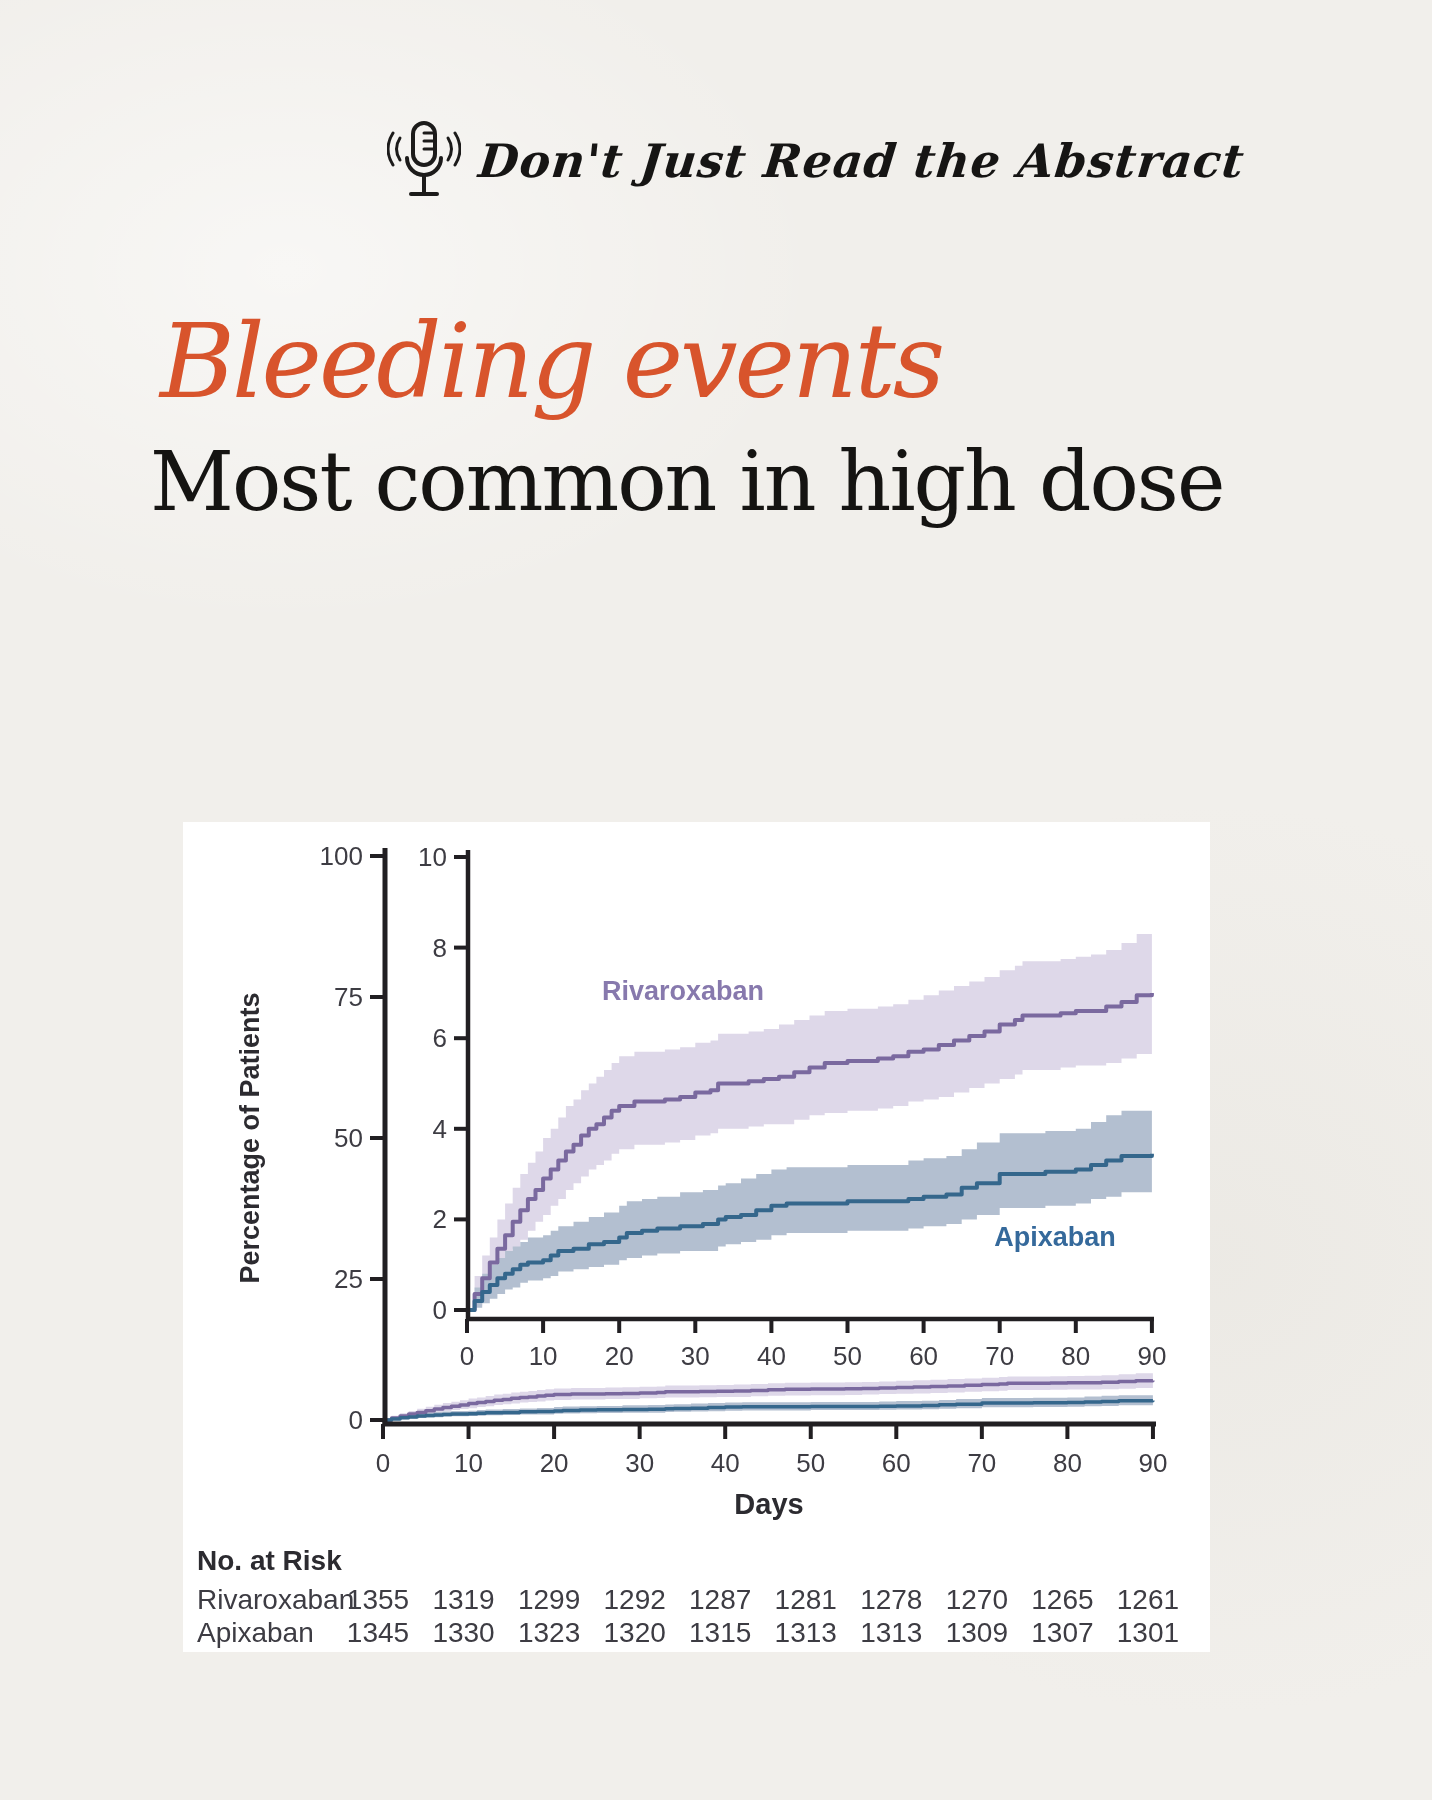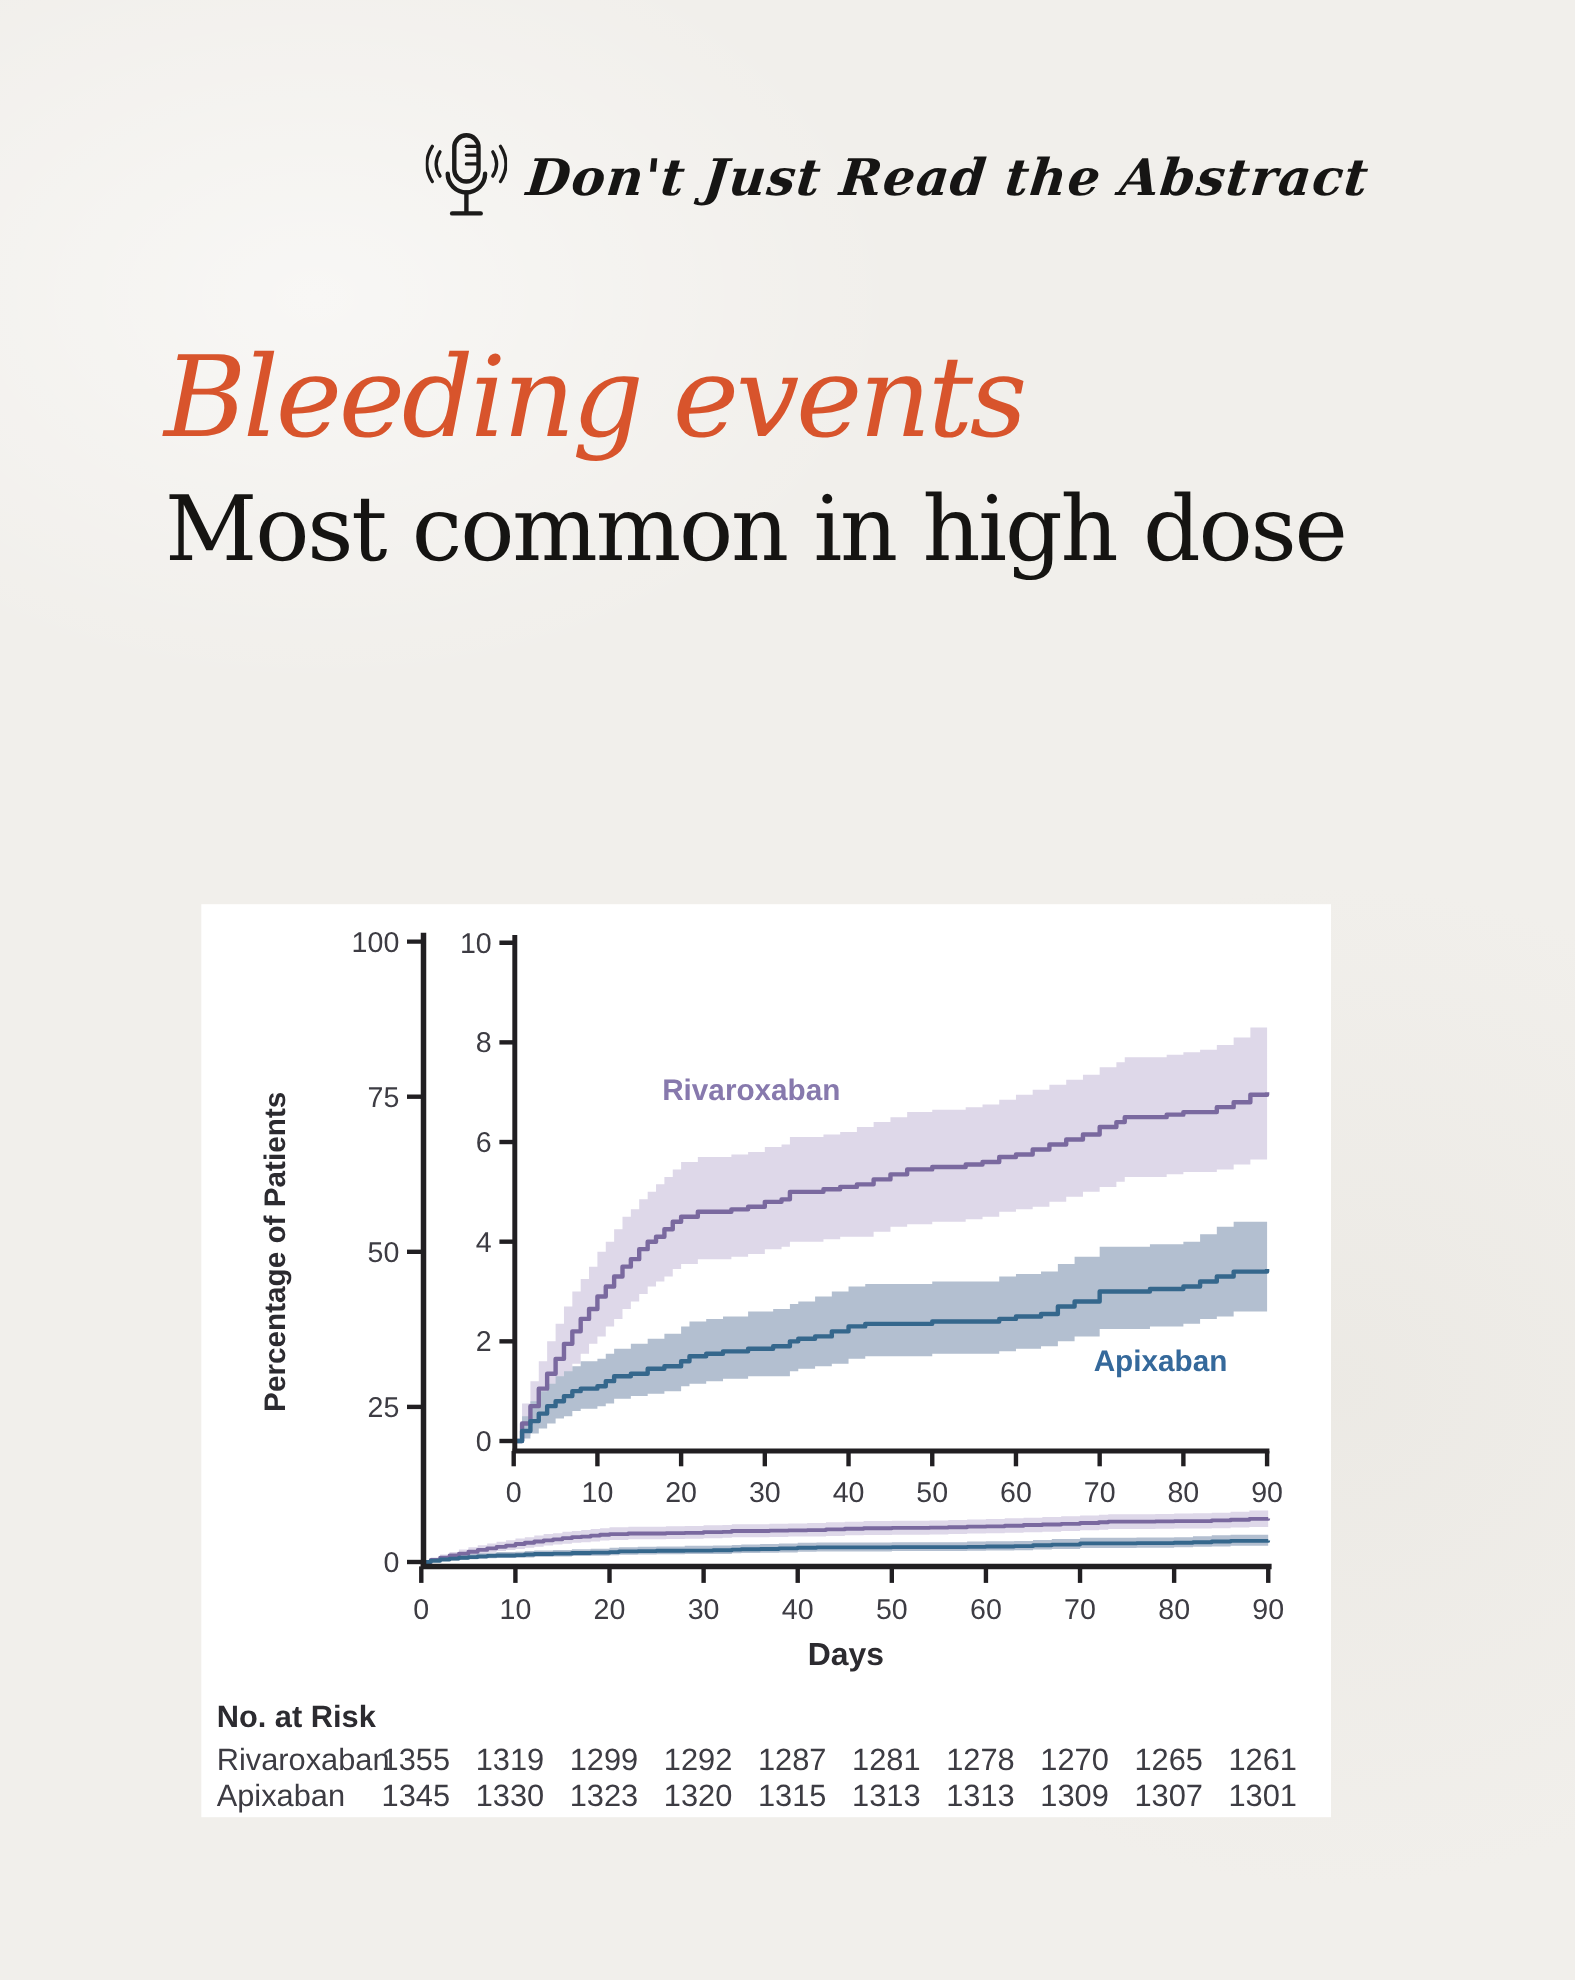--- a/index.html
+++ b/index.html
@@ -23,21 +23,21 @@
     font-family:"DejaVu Serif", serif;
     font-style:italic;
     font-weight:600;
     font-size:46px;
     letter-spacing:1px;
     color:#161514;
     transform:skewX(-6deg);
     white-space:nowrap;
   }
   .title{
-    position:absolute;left:149px;top:308px;margin:0;
+    position:absolute;left:160px;top:308px;margin:0;
     font-family:"DejaVu Serif", serif;
     font-style:italic;font-weight:500;
     font-size:102px;line-height:1.05;
     letter-spacing:-3px;
     color:#d8542c;
     white-space:nowrap;
   }
   .subtitle{
     position:absolute;left:150px;top:436px;margin:0;
     font-family:"DejaVu Serif", serif;

